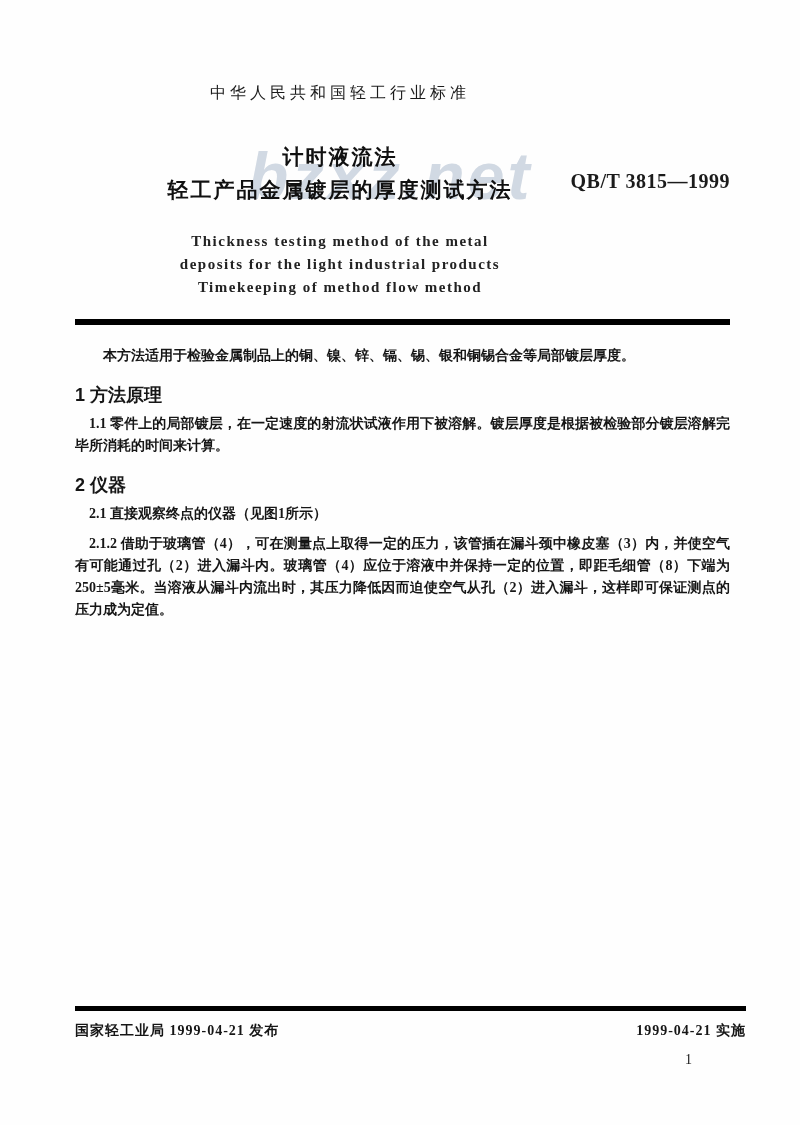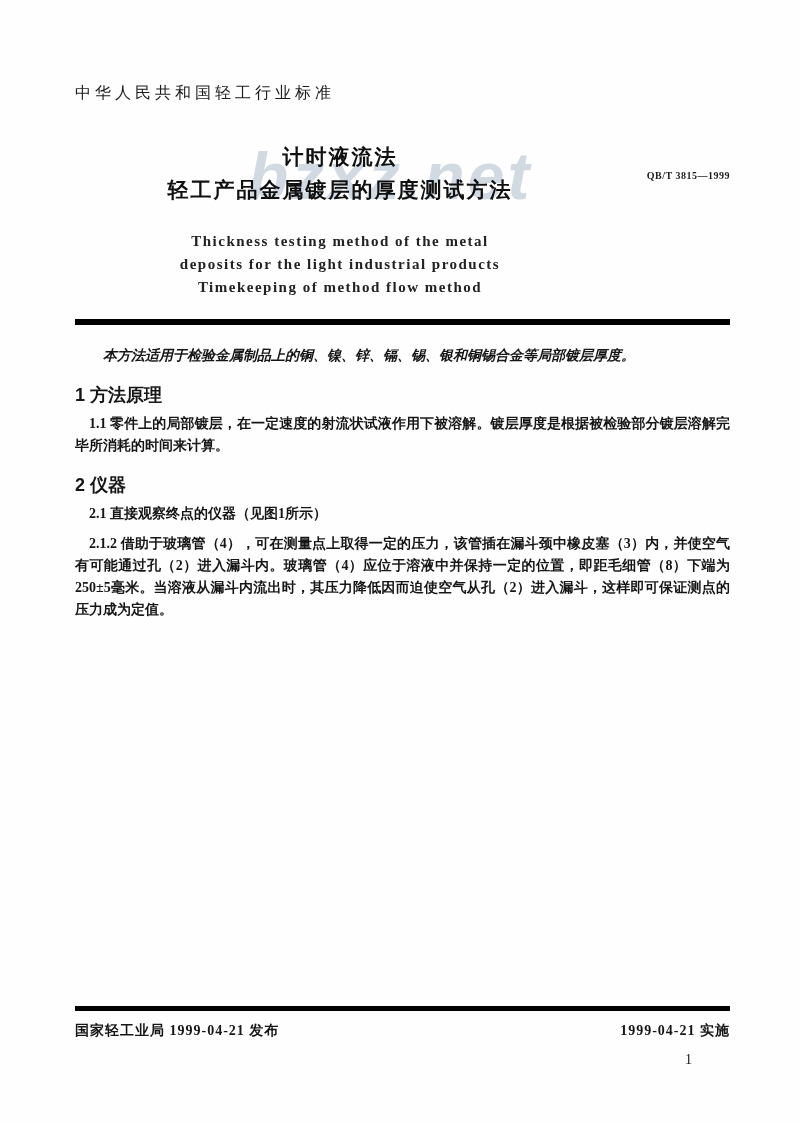--- a/index.html
+++ b/index.html
@@ -21,38 +21,38 @@
     top:138px; left:248px;
     font-family:"Liberation Sans", sans-serif;
     font-size:66px; font-weight:bold; font-style:italic;
     letter-spacing:3px;
     color:#c3cdda; opacity:0.75;
     user-select:none;
   }
 
   .org-header {
     width:530px;
-    text-align:left;
+    text-align:center;
     font-size:16px; line-height:18px;
     letter-spacing:4px;
     color:#1b1b1b;
   }
 
   .title-block { position:relative; margin-top:38px; }
   .title-cn {
     width:530px; text-align:center;
     font-family:"Liberation Sans", sans-serif;
     font-weight:bold;
     font-size:21px; line-height:33px;
     letter-spacing:2px;
     color:#101010;
   }
   .std-no {
     position:absolute; right:0px; top:30px;
-    font-size:10px; font-weight:bold;
+    font-size:20px; font-weight:bold;
     letter-spacing:0.5px;
     color:#1b1b1b;
   }
 
   .title-en {
     margin-top:24px;
     width:530px; text-align:center;
     font-weight:bold;
     font-size:15px; line-height:23px;
     letter-spacing:1.5px;
@@ -60,41 +60,40 @@
   }
 
   .rule { background:#000; }
   .rule-top { margin-top:20px; height:6px; width:655px; }
 
   .intro {
     margin-top:20px;
     font-size:14px; line-height:22px;
     text-indent:2em;
     font-weight:600;
-    font-style:italic;
   }
 
   .sec-heading {
     margin-top:18px; margin-bottom:4px;
     font-family:"Liberation Sans", sans-serif;
     font-weight:bold;
     font-size:18px; line-height:20px;
   }
 
   .clause {
     margin-top:8px;
     font-size:14px; line-height:22px;
     text-indent:1em;
     text-align:justify;
     font-weight:600;
   }
 
   .footer {
     position:absolute; z-index:1;
-    left:75px; right:70px; top:1006px;font-family:Liberation Serif, serif;
+    left:75px; right:54px; top:1006px;font-family:Liberation Serif, serif;
   }
   .rule-bottom { height:5px; width:100%; }
   .footer-row {
     margin-top:11px;
     display:flex; justify-content:space-between;
     font-size:14px; font-weight:600;
     letter-spacing:1px;
   }
 
   .page-number {

